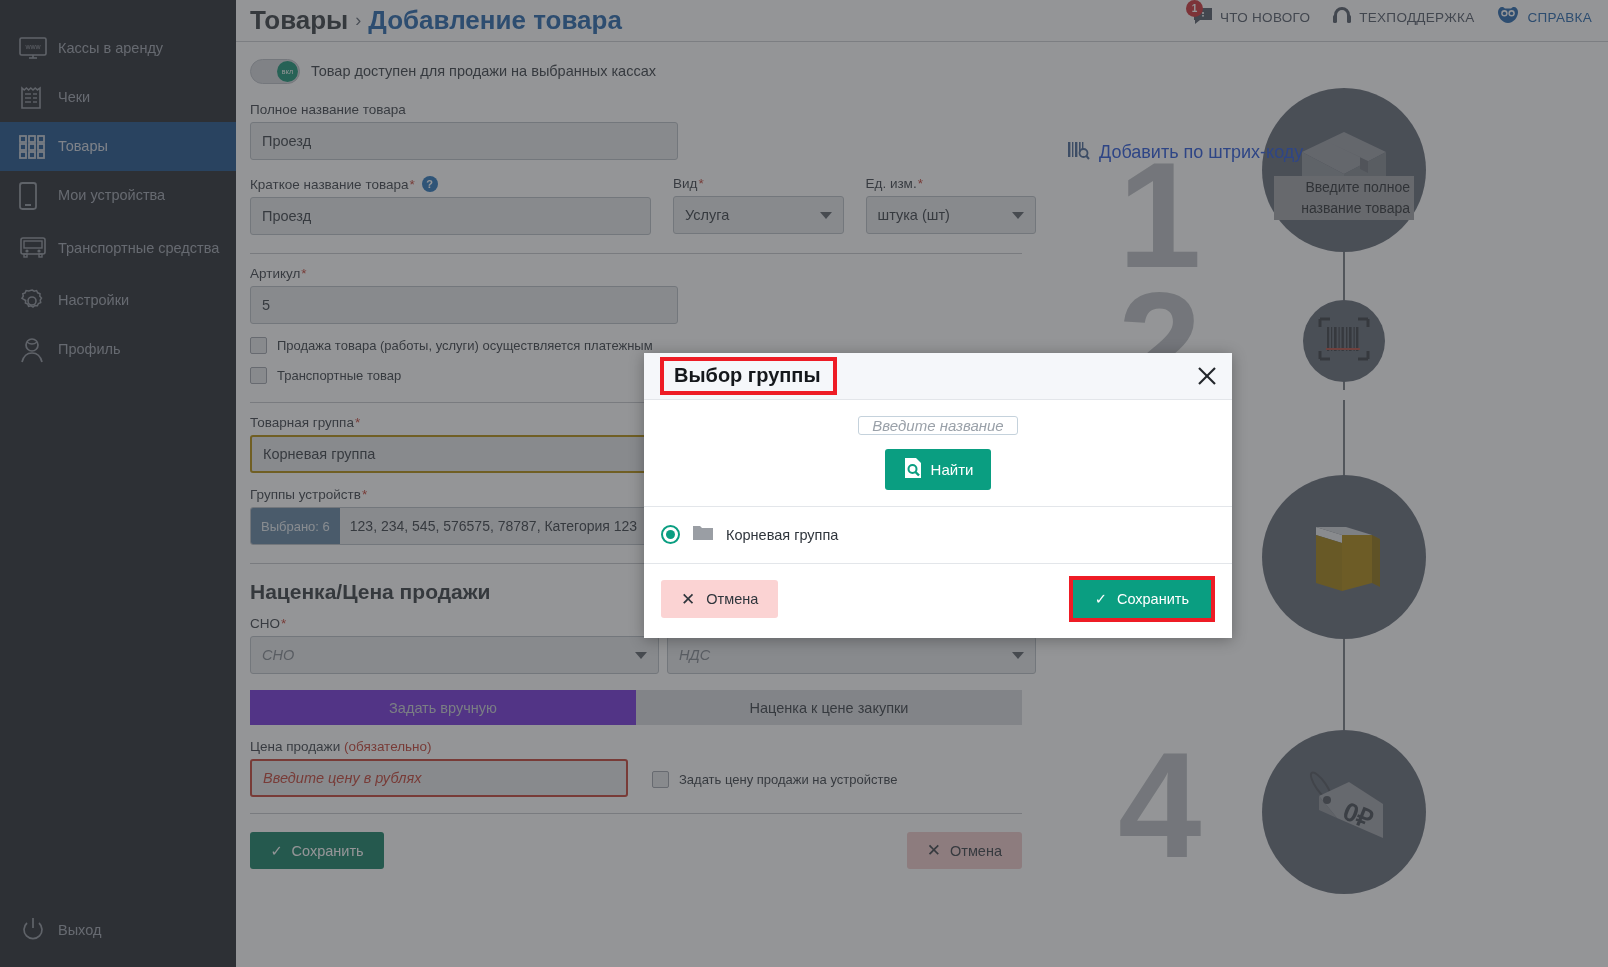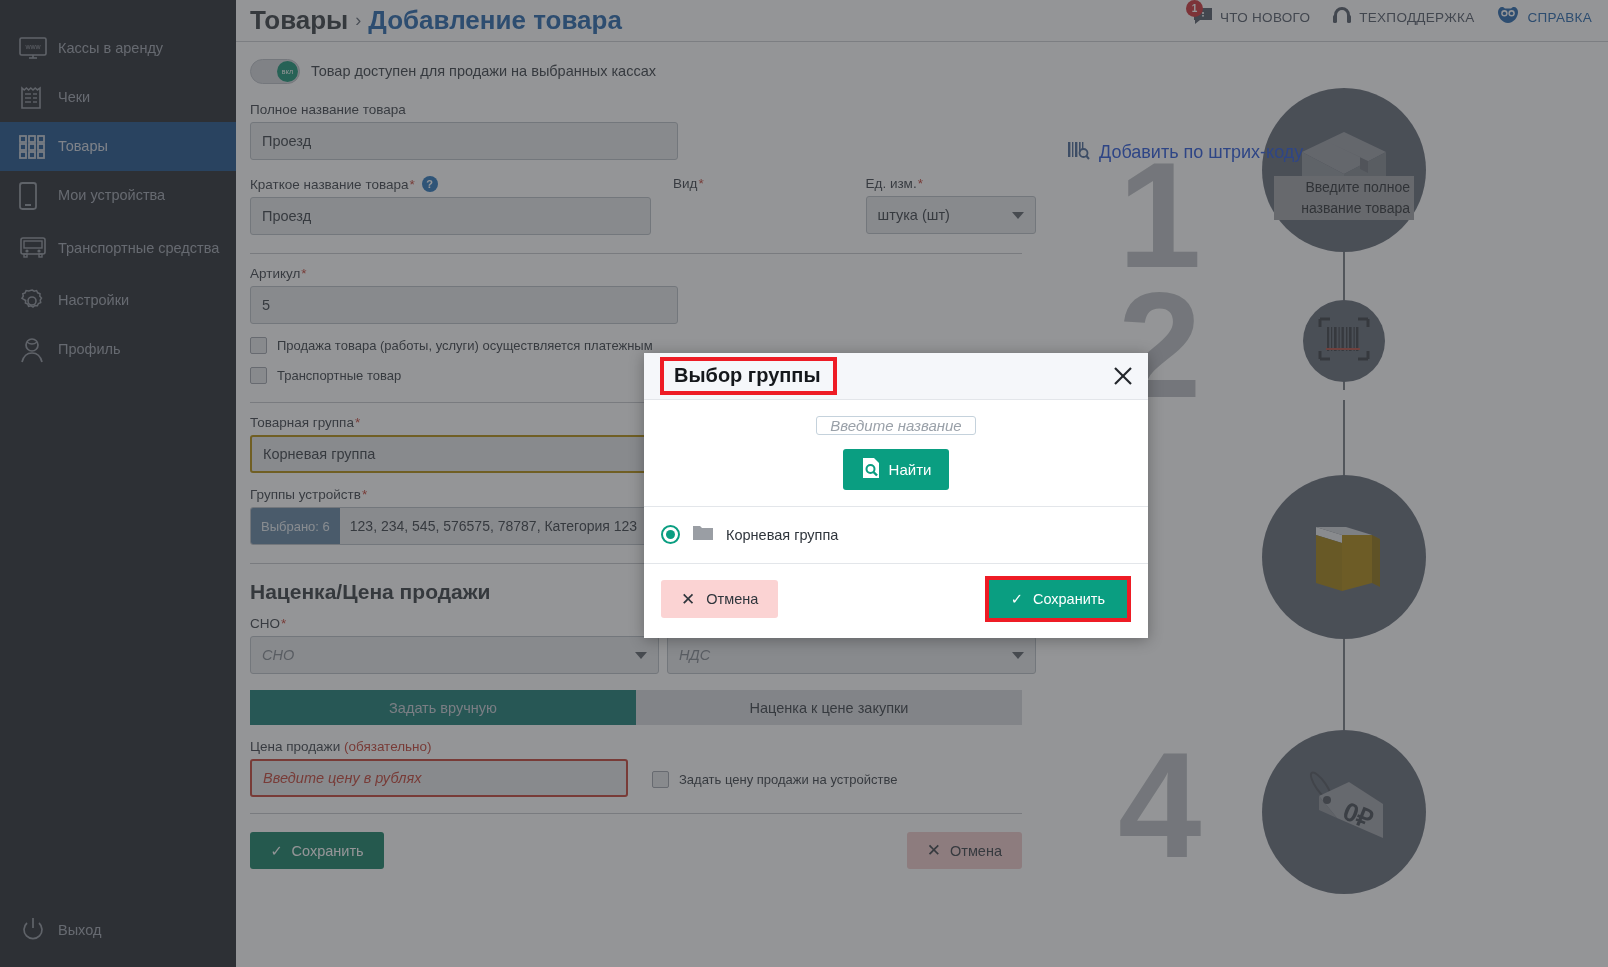--- a/index.html
+++ b/index.html
@@ -141,21 +141,21 @@
   }
   .barcode-link .txt { font-size: 18px; color: #1d4ed8; white-space: nowrap; }
 
   .sec-title { font-size: 21px; font-weight: bold; color: #2d3339; margin-top: 16px; }
 
   .seg { display: flex; margin-top: 16px; width: 772px; }
   .seg-btn {
     flex: 1; height: 35px; display: flex; align-items: center; justify-content: center;
     font-size: 14.5px; cursor: pointer;
   }
-  .seg-btn.on { background: #0f766e; color: #c6ccd4; }
+  .seg-btn.on { background: #6d28d9; color: #c6ccd4; }
   .seg-btn.off { background: #d8dade; color: #2f353c; }
 
   .devgrp { display: flex; height: 38px; width: 772px; border: 1px solid #b7bcc3; border-radius: 3px; background: #e4e6e9; overflow: hidden; }
   .devgrp .cnt {
     background: #5b7f9e; color: #e4eaef; font-size: 13px; 
     display: flex; align-items: center; padding: 0 10px; flex: 0 0 auto;
   }
   .devgrp .lst { display: flex; align-items: center; padding: 0 10px; font-size: 14px; color: #2f353c; overflow: hidden; white-space: nowrap; }
   .devgrp .x { margin-left: auto; display: flex; align-items: center; padding: 0 12px; color: #555b63; font-size: 15px; }
 
@@ -180,21 +180,21 @@
   }
   .ob-circle.small { width: 82px; height: 82px; }
   .ob-tip {
     position: absolute; background: #9b9ea2; color: #23262b;
     font-size: 14px; line-height: 21px; text-align: center; padding: 1px 4px;
     width: 140px;
   }
 
   
   .modal {
-    position: absolute; left: 644px; top: 353px; width: 504px;
+    position: absolute; left: 644px; top: 353px; width: 588px;
     background: #ffffff; z-index: 60;
     box-shadow: 0 2px 14px rgba(0,0,0,.3);
   }
   .modal-head {
     height: 47px; background: #f5f7fa; display: flex; align-items: center;
     padding: 0 16px; position: relative; border-bottom: 1px solid #e3e6ea;
   }
   .modal-title-wrap { border: 4px solid #ee1c25; padding: 3px 12px 4px 10px; background: #f5f7fa; }
   .modal-title { font-size: 20px; font-weight: bold; color: #15181c; white-space: nowrap; }
   .modal-close { position: absolute; right: 14px; top: 12px; width: 22px; height: 22px; cursor: pointer; }
@@ -387,20 +387,24 @@
               <span class="req">*</span>
             <span class="qmark">?</span>
           </div>
           <div class="inp">Проезд</div>
         </div>
         <div class="grp-vid">
           <div class="fld-label">
             <span>Вид</span>
               <span class="req">*</span>
           </div>
+          <div class="inp sel">
+            <span>Услуга</span>
+            <span class="caret"></span>
+          </div>
         </div>
         <div class="grp-ed">
           <div class="fld-label">
             <span>Ед. изм.</span>
               <span class="req">*</span>
           </div>
           <div class="inp sel">
             <span>штука (шт)</span>
             <span class="caret"></span>
           </div>

